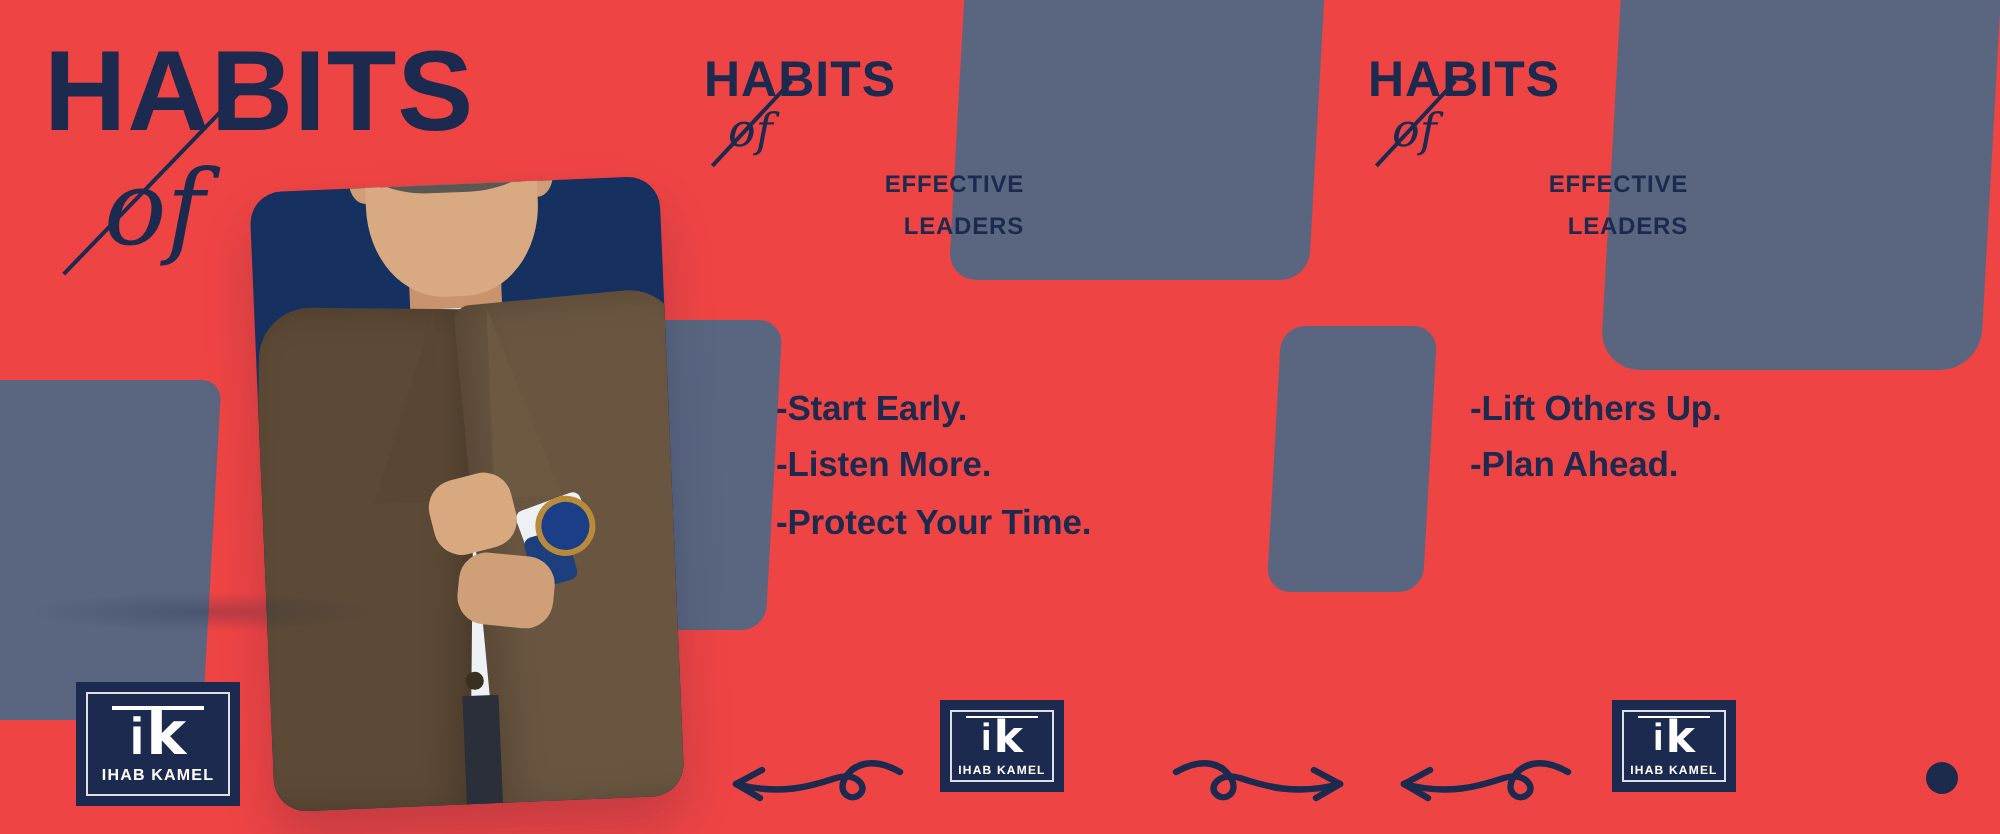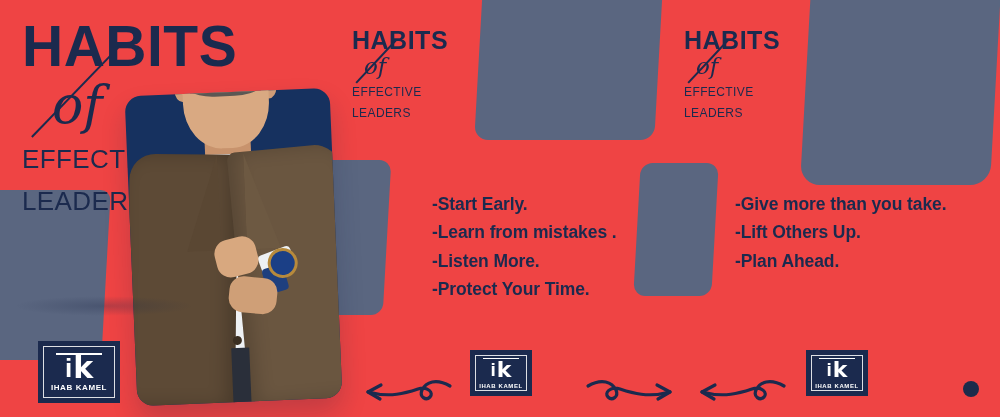--- a/index.html
+++ b/index.html
@@ -25,21 +25,21 @@
   .slab.s5{ left:806px; top:-30px; width:190px; height:215px;
             border-radius:0 0 20px 20px; transform:skewX(-3.2deg); }
   .dot{position:absolute;left:963px;top:381px;width:16px;height:16px;
        border-radius:50%;background:#1c2b4b;}
 
   
   .lockup{position:absolute;color:#1b2a4e;}
   .lockup .h-top{font-weight:800;letter-spacing:.5px;line-height:1;}
   .lockup .h-of{font-family:"DejaVu Serif", serif;font-style:italic;
                 line-height:1;color:#1b2a4e;}
-  .lockup .h-bot{font-weight:400;line-height:1.08;letter-spacing:.4px;}
+  .lockup .h-bot{font-weight:700;line-height:1.08;letter-spacing:.4px;text-align:right;}
   .lockup .slash{position:absolute;background:#1b2a4e;}
 
   
   #lock-main{left:22px;top:18px;width:300px;}
   #lock-main .h-top{font-size:57px;}
   #lock-main .h-of{font-size:52px;margin-left:30px;margin-top:4px;}
   #lock-main .h-bot{font-size:26px;margin-top:14px;}
   #lock-main .slash{left:10px;top:118px;width:126px;height:2.4px;
                     transform:rotate(-46deg);transform-origin:left center;}
 
@@ -55,21 +55,21 @@
   #lock-right{left:684px;top:28px;width:160px;}
   #lock-right .h-top{font-size:25px;}
   #lock-right .h-of{font-size:23px;margin-left:12px;margin-top:2px;}
   #lock-right .h-bot{font-size:12px;margin-top:8px;}
   #lock-right .slash{left:4px;top:54px;width:58px;height:1.5px;
                      transform:rotate(-47deg);transform-origin:left center;}
 
   
   .bullets{position:absolute;color:#1b2a4e;font-weight:800;font-size:17.5px;
            line-height:1.62;letter-spacing:-.1px;}
-  #bullets-left{left:432px;top:190px;}
+  #bullets-left{left:388px;top:190px;}
   #bullets-right{left:735px;top:190px;}
   .bullets div{white-space:nowrap;}
 
   
   #portrait-wrap{position:absolute;left:131px;top:92px;width:205px;height:310px;
                  transform:rotate(-2.4deg);}
   #portrait-card{position:absolute;inset:0;background:#16315f;border-radius:16px;
                  box-shadow:0 14px 26px rgba(20,30,60,.20);overflow:hidden;}
   #portrait-shadow{position:absolute;left:14px;top:296px;width:180px;height:20px;
                    background:radial-gradient(ellipse at center,rgba(30,40,70,.28),rgba(255,255,255,0) 70%);}
@@ -185,27 +185,25 @@
   <div class="lockup" id="lock-right">
     <div class="h-top">HABITS</div>
     <div class="h-of">of</div>
     <div class="h-bot">EFFECTIVE</div>
     <div class="h-bot">LEADERS</div>
     <div class="slash"></div>
   </div>
 
   <div class="bullets" id="bullets-left">
     <div>-Start Early.</div>
-    <div>-Learn from mistakes .</div>
     <div>-Listen More.</div>
     <div>-Protect Your Time.</div>
   </div>
 
   <div class="bullets" id="bullets-right">
-    <div>-Give more than you take.</div>
     <div>-Lift Others Up.</div>
     <div>-Plan Ahead.</div>
   </div>
 
   <div id="portrait-wrap">
     <div id="portrait-card">
       <div class="p-hair"></div>
       <div class="p-ear-l"></div>
       <div class="p-ear-r"></div>
       <div class="p-head"></div>

